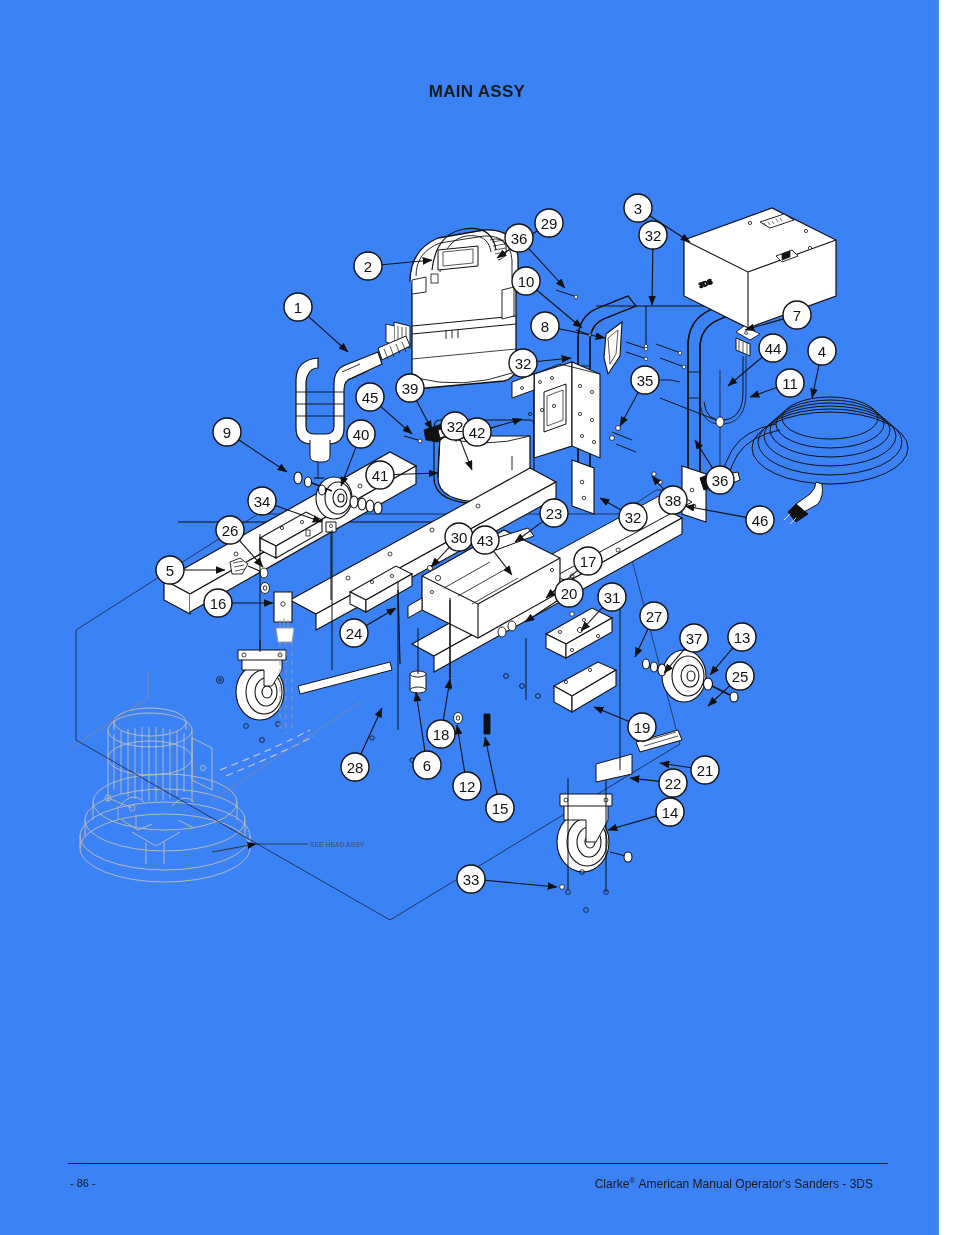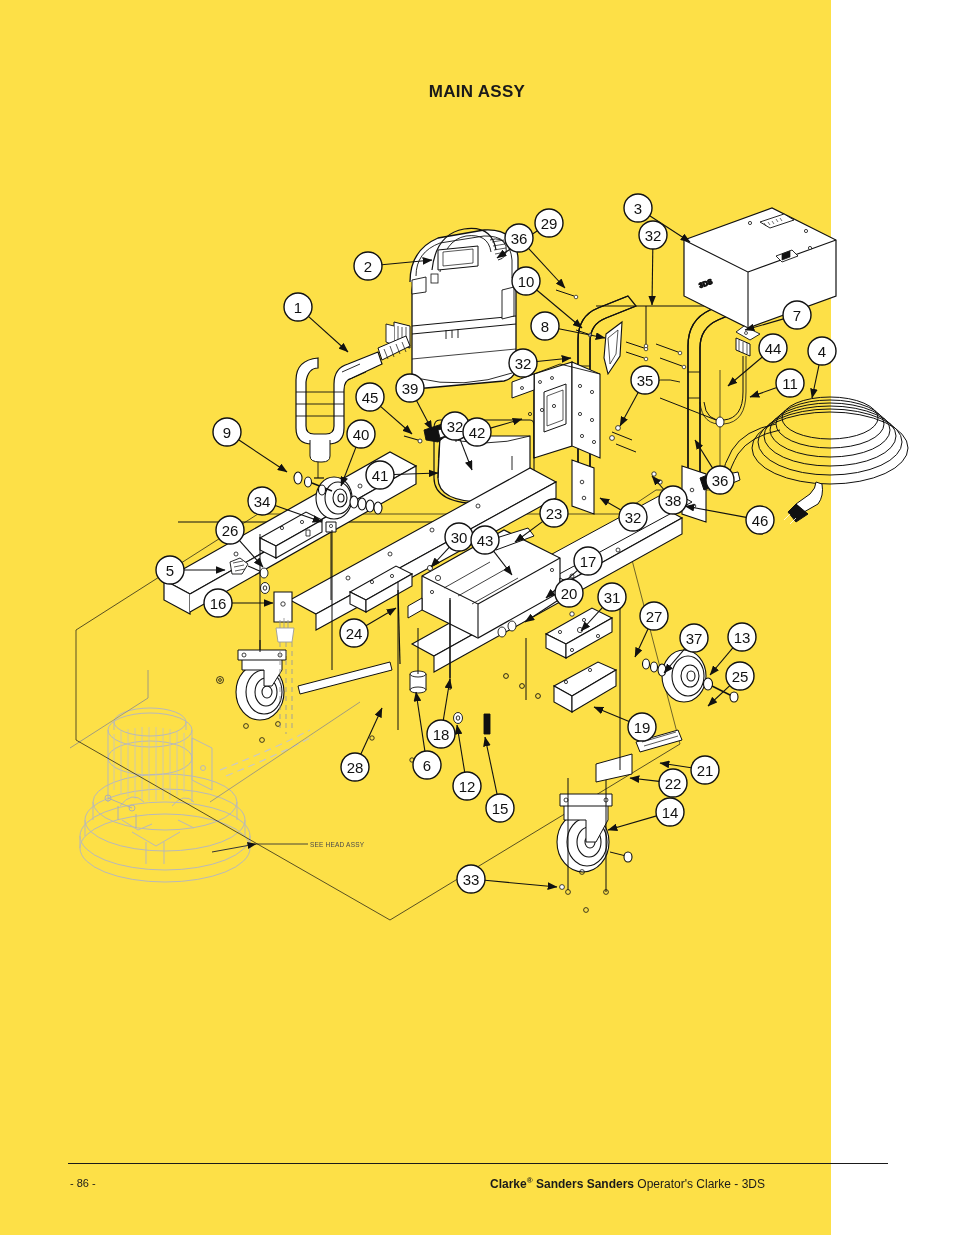--- a/index.html
+++ b/index.html
@@ -12,23 +12,23 @@
     width: 954px;
     height: 1235px;
     position: relative;
     font-family: "Liberation Sans", sans-serif;
     color: #1a1a1a;
     overflow: hidden;
   }
   #page {
     position: absolute;
     left: 0; top: 0;
-    width: 831px;
+    width: 939px;
     height: 1235px;
-    background: #fde047;
+    background: #3b82f6;
   }
   #page-title {
     position: absolute;
     left: 0;
     top: 82px;
     width: 954px;
     text-align: center;
     font-size: 17px;
     font-weight: bold;
     letter-spacing: 0.3px;
@@ -63,21 +63,21 @@
   }
   #footer-right {
     position: absolute;
     right: 66px;
     top: 1176px;
     font-size: 12px;
     color: #1a1a1a;
     white-space: nowrap;
   }
   #footer-right .brand {
-    font-weight: bold;
+    font-weight: normal;
   }
   #footer-right .sup {
     font-size: 8px;
     vertical-align: super;
   }
   .bal-num {
     font-family: "Liberation Sans", sans-serif;
     font-size: 15px;
     fill: #111;
     text-anchor: middle;
@@ -917,16 +917,16 @@
             <text x="700" y="390.5" class="bal-num">46</text>
           </g>
         </g>
 
     </svg>
   </div>
 
   <div id="footer-rule"></div>
   <div id="footer-left">- 86 -</div>
   <div id="footer-right">
-    <span class="brand">Clarke</span><span class="brand sup">®</span><span class="brand">&nbsp;</span><span class="brand">Sanders Sanders</span><span> Operator's Clarke - 3DS</span>
+    <span class="brand">Clarke</span><span class="brand sup">®</span><span class="brand">&nbsp;</span><span class="brand">American Manual</span><span> Operator's Sanders - 3DS</span>
   </div>
 
 </div>
 
 </body></html>

